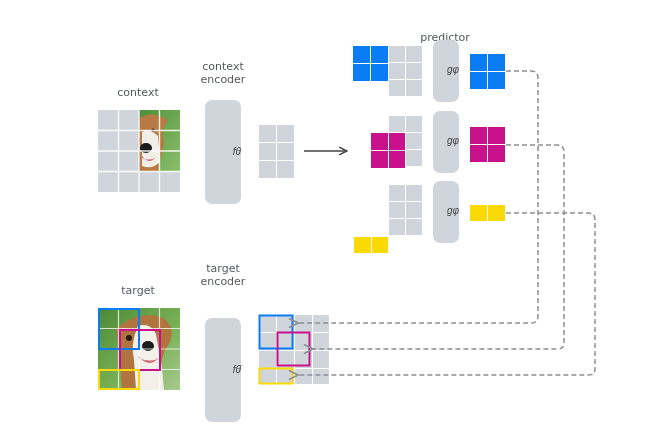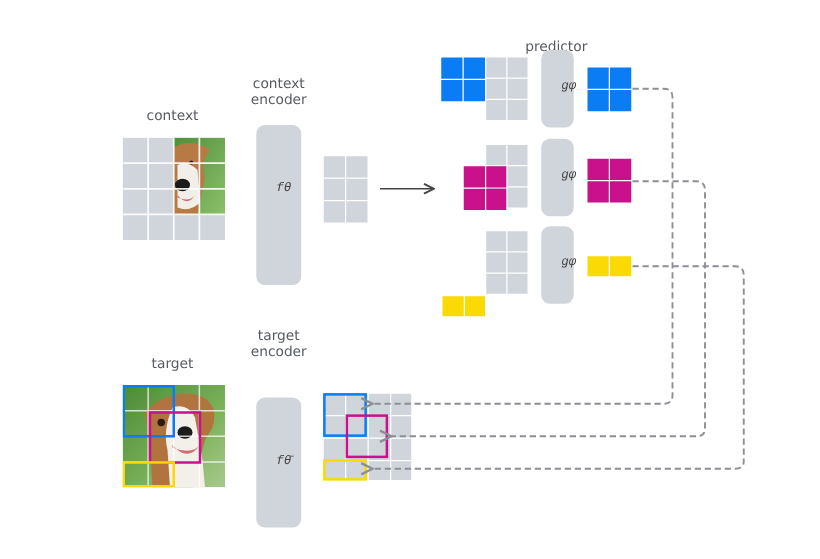--- a/index.html
+++ b/index.html
@@ -1,21 +1,21 @@
 <!DOCTYPE html>
 <html><head>
   <meta charset="utf-8">
   <style>
     html, body { margin: 0; padding: 0; background: #ffffff; }
     body { width: 656px; height: 447px; position: relative; overflow: hidden;
            font-family: "DejaVu Sans", sans-serif; color: #555a60; }
     .lbl { position: absolute; font-size: 11px; text-align: center; line-height: 13px; color: #555a60; }
     .enc { position: absolute; background: #d0d5dc; border-radius: 7px; }
-    .sym { position: absolute; font-family: Liberation Mono, monospace; font-style: italic;
-           font-size: 10px; color: #444; text-align: left; width: 100%; padding-left: 16px; }
+    .sym { position: absolute; font-family: Liberation Sans, sans-serif; font-style: italic;
+           font-size: 10px; color: #444; text-align: right; width: 100%; }
     svg { position: absolute; left: 0; top: 0; }
     .photo { position: absolute; overflow: hidden; }
   </style>
 </head>
 <body>
 
 <div class="lbl" style="left:112px; top:86px; width:52px;">context</div>
 <div class="lbl" style="left:198px; top:60px; width:50px;">context</div>
 <div class="lbl" style="left:198px; top:73px; width:50px;">encoder</div>
 <div class="lbl" style="left:415px; top:7px; width:60px;margin-top:24px;">predictor</div>
@@ -45,21 +45,21 @@
       <line x1="20.5" y1="0" x2="20.5" y2="82"></line>
         <line x1="41" y1="0" x2="41" y2="82"></line>
         <line x1="61.5" y1="0" x2="61.5" y2="82"></line>
       <line x1="0" y1="20.5" x2="82" y2="20.5"></line>
         <line x1="0" y1="41" x2="82" y2="41"></line>
         <line x1="0" y1="61.5" x2="82" y2="61.5"></line>
     </g>
   </svg>
 </div>
 
-<div class="enc" style="left:205px; top:100px; width:36px; height:128px;">
+<div class="enc" style="left:205px; top:100px; width:36px; height:104px;">
   <div class="sym" style="top:46px;">fθ</div>
 </div>
 
 <svg width="656" height="447">
   <defs>
     <marker id="arrowhead" markerWidth="8" markerHeight="8" refX="7" refY="4" orient="auto">
       <path d="M1 1 L7 4 L1 7" fill="none" stroke="#444" stroke-width="1.2"></path>
     </marker>
     <marker id="arrowgray" markerWidth="8" markerHeight="8" refX="1" refY="4" orient="auto">
       <path d="M7 1 L1 4 L7 7" fill="none" stroke="#8c8f94" stroke-width="1.3"></path>

